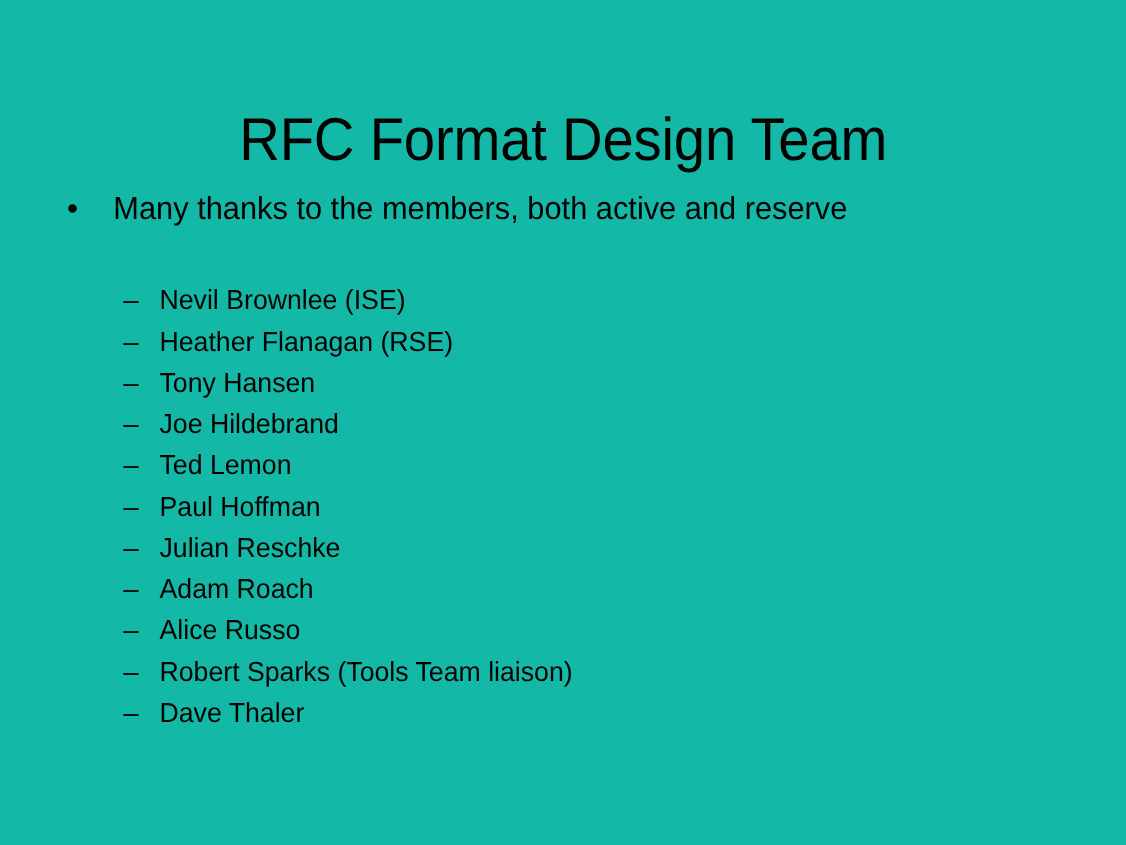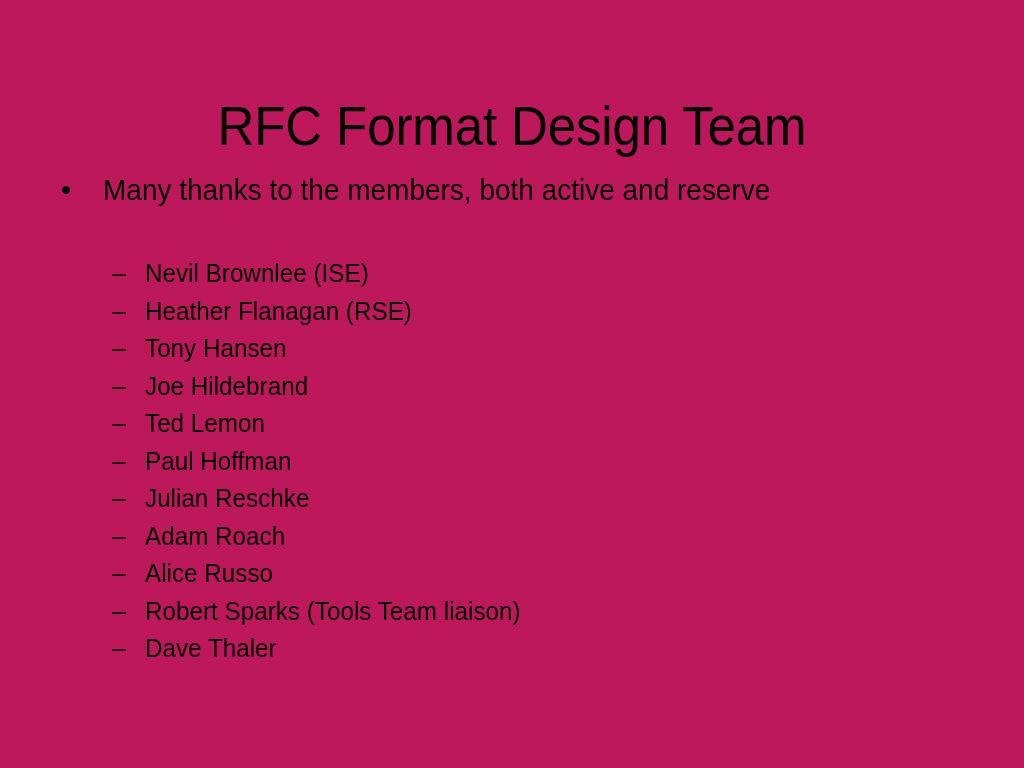--- a/index.html
+++ b/index.html
@@ -9,21 +9,21 @@
     background: #ffffff;
   }
   body {
     font-family: "Liberation Sans", sans-serif;
     color: #000000;
   }
   #slide {
     position: relative;
     width: 1024px;
     height: 768px;
-    background: #be185d;
+    background: #14b8a6;
     overflow: hidden;
     box-sizing: border-box;
   }
 
   
   #slide-title {
     position: absolute;
     left: 0;
     top: 58px;
     width: 1024px;

